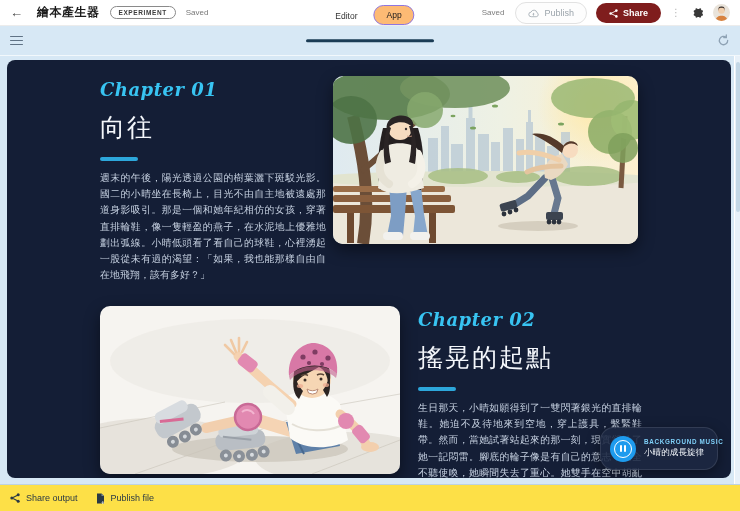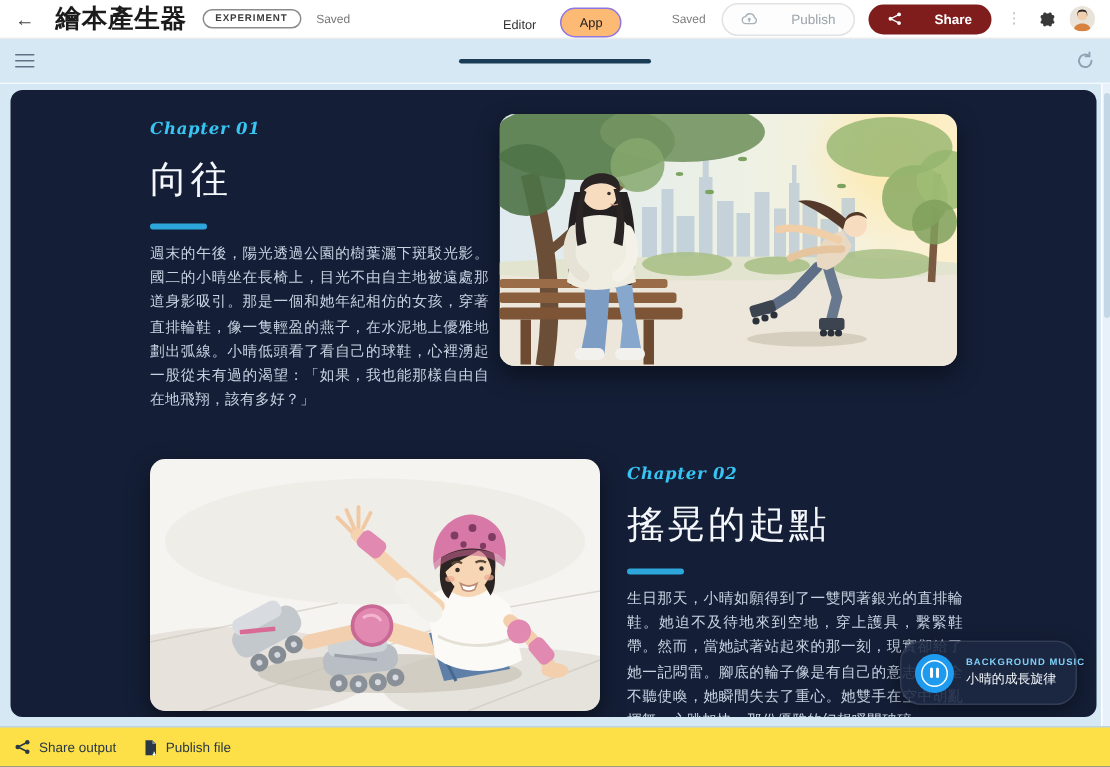--- a/index.html
+++ b/index.html
@@ -3,50 +3,50 @@
 <meta charset="utf-8">
 <style>
   * { margin:0; padding:0; box-sizing:border-box; }
   html,body { width:740px; height:511px; overflow:hidden; }
   body { font-family:"Liberation Sans","DejaVu Sans",sans-serif; background:#d7e8f5; }
   .app { width:740px; height:511px; display:flex; flex-direction:column; position:relative; }
 
   
   .topbar { height:26px; background:#ffffff; display:flex; align-items:center; padding:0 10px; position:relative; flex:0 0 auto; border-bottom:1px solid #ececec; z-index:5; }
   .back { font-size:13px; color:#444; margin-right:14px; cursor:pointer; line-height:1; }
-  .app-title { font-size:17px; font-weight:bold; color:#1b1b1b; margin-right:10px; letter-spacing:.5px; }
+  .app-title { font-size:12px; font-weight:bold; color:#1b1b1b; margin-right:10px; letter-spacing:.5px; }
   .badge { font-size:6.5px; letter-spacing:.6px; color:#3c3c3c; border:1px solid #8a8a8a; border-radius:9px; padding:2px 8px; margin-right:10px; font-weight:bold; }
   .draft { font-size:8px; color:#777; }
   .tabs { position:absolute; left:50%; top:0; height:100%; transform:translateX(-50%); display:flex; align-items:flex-end; gap:6px; }
   .tab { font-size:8.5px; color:#333; padding:4px 10px; border-radius:12px; cursor:pointer; }
   .tab.active { background:#fdba74; border:1px solid #8f76e0; color:#18181b; padding:4px 12px; }
   .right-group { margin-left:auto; display:flex; align-items:center; gap:9px; }
   .saved { font-size:8px; color:#7d7d7d; margin-right:2px; }
-  .pill { display:flex; align-items:flex-start; gap:22px; border-radius:13px; font-size:9px; cursor:pointer; }
+  .pill { display:flex; align-items:flex-end; gap:5px; border-radius:13px; font-size:9px; cursor:pointer; }
   .publish { background:#fdfdfd; border:1px solid #e2e2e2; color:#9ba4ab; padding:5px 12px; }
   .share { background:#7f1d1d; color:#ffffff; padding:5px 13px; font-weight:bold; }
   .kebab { color:#b9b9b9; font-size:10px; cursor:pointer; padding:0 1px; }
   .gearwrap { cursor:pointer; display:flex; }
   .avatar { width:17px; height:17px; border-radius:50%; overflow:hidden; cursor:pointer; flex:0 0 auto; }
 
   
   .ptoolbar { height:29px; background:#d7e8f5; display:flex; align-items:center; padding:0 10px; position:relative; flex:0 0 auto; }
   .hamburger { width:13px; display:flex; flex-direction:column; gap:2.5px; cursor:pointer; }
   .hamburger span { height:1.6px; background:#5f7285; border-radius:1px; display:block; }
   .progress { position:absolute; left:50%; top:50%; transform:translate(-50%,-50%); width:128px; height:3.5px; background:#1b3c55; border-radius:2px; }
   .reload { margin-left:auto; cursor:pointer; display:flex; }
 
   
   .stage { flex:1 1 auto; background:#d7e8f5; border-top:1px solid #f2f8fc; position:relative; }
   .canvas { position:absolute; left:7px; top:4px; width:724px; height:418px; background:#141e36; border-radius:8px; overflow:hidden; }
   .scrolltrack { position:absolute; right:0; top:0; width:6px; height:100%; background:#e8f1f9; border-left:1px solid #ffffff; cursor:pointer; }
   .scrollthumb { position:absolute; left:1px; top:6px; width:4px; height:150px; background:#c3d7e6; border-radius:2px; }
 
   
-  .ch-label { font-family:"DejaVu Serif","Liberation Serif",serif; font-style:italic; font-weight:bold; font-size:11px; color:#38c4f2; letter-spacing:.5px; }
+  .ch-label { font-family:"DejaVu Serif","Liberation Serif",serif; font-style:italic; font-weight:bold; font-size:18px; color:#38c4f2; letter-spacing:.5px; }
   .ch-title { font-size:25px; font-weight:normal; color:#f4f7fb; margin-top:11px; letter-spacing:2px; }
   .ch-divider { width:38px; height:4px; background:#2da7db; border-radius:2px; margin-top:13px; }
   .ch-body { font-size:9.8px; line-height:16.2px; color:#c7d2e2; text-align:justify; margin-top:9px; letter-spacing:.2px; }
   .ch1-text { position:absolute; left:93px; top:19px; width:226px; }
   .ch1-img  { position:absolute; left:326px; top:16px; width:305px; height:168px; border-radius:10px; overflow:hidden; box-shadow:0 6px 16px rgba(0,0,0,.45); }
   .ch2-img  { position:absolute; left:93px; top:246px; width:300px; height:168px; border-radius:10px; overflow:hidden; box-shadow:0 6px 16px rgba(0,0,0,.45); }
   .ch2-text { position:absolute; left:411px; top:249px; width:224px; }
   .illust svg { display:block; width:100%; height:100%; }
 
   

